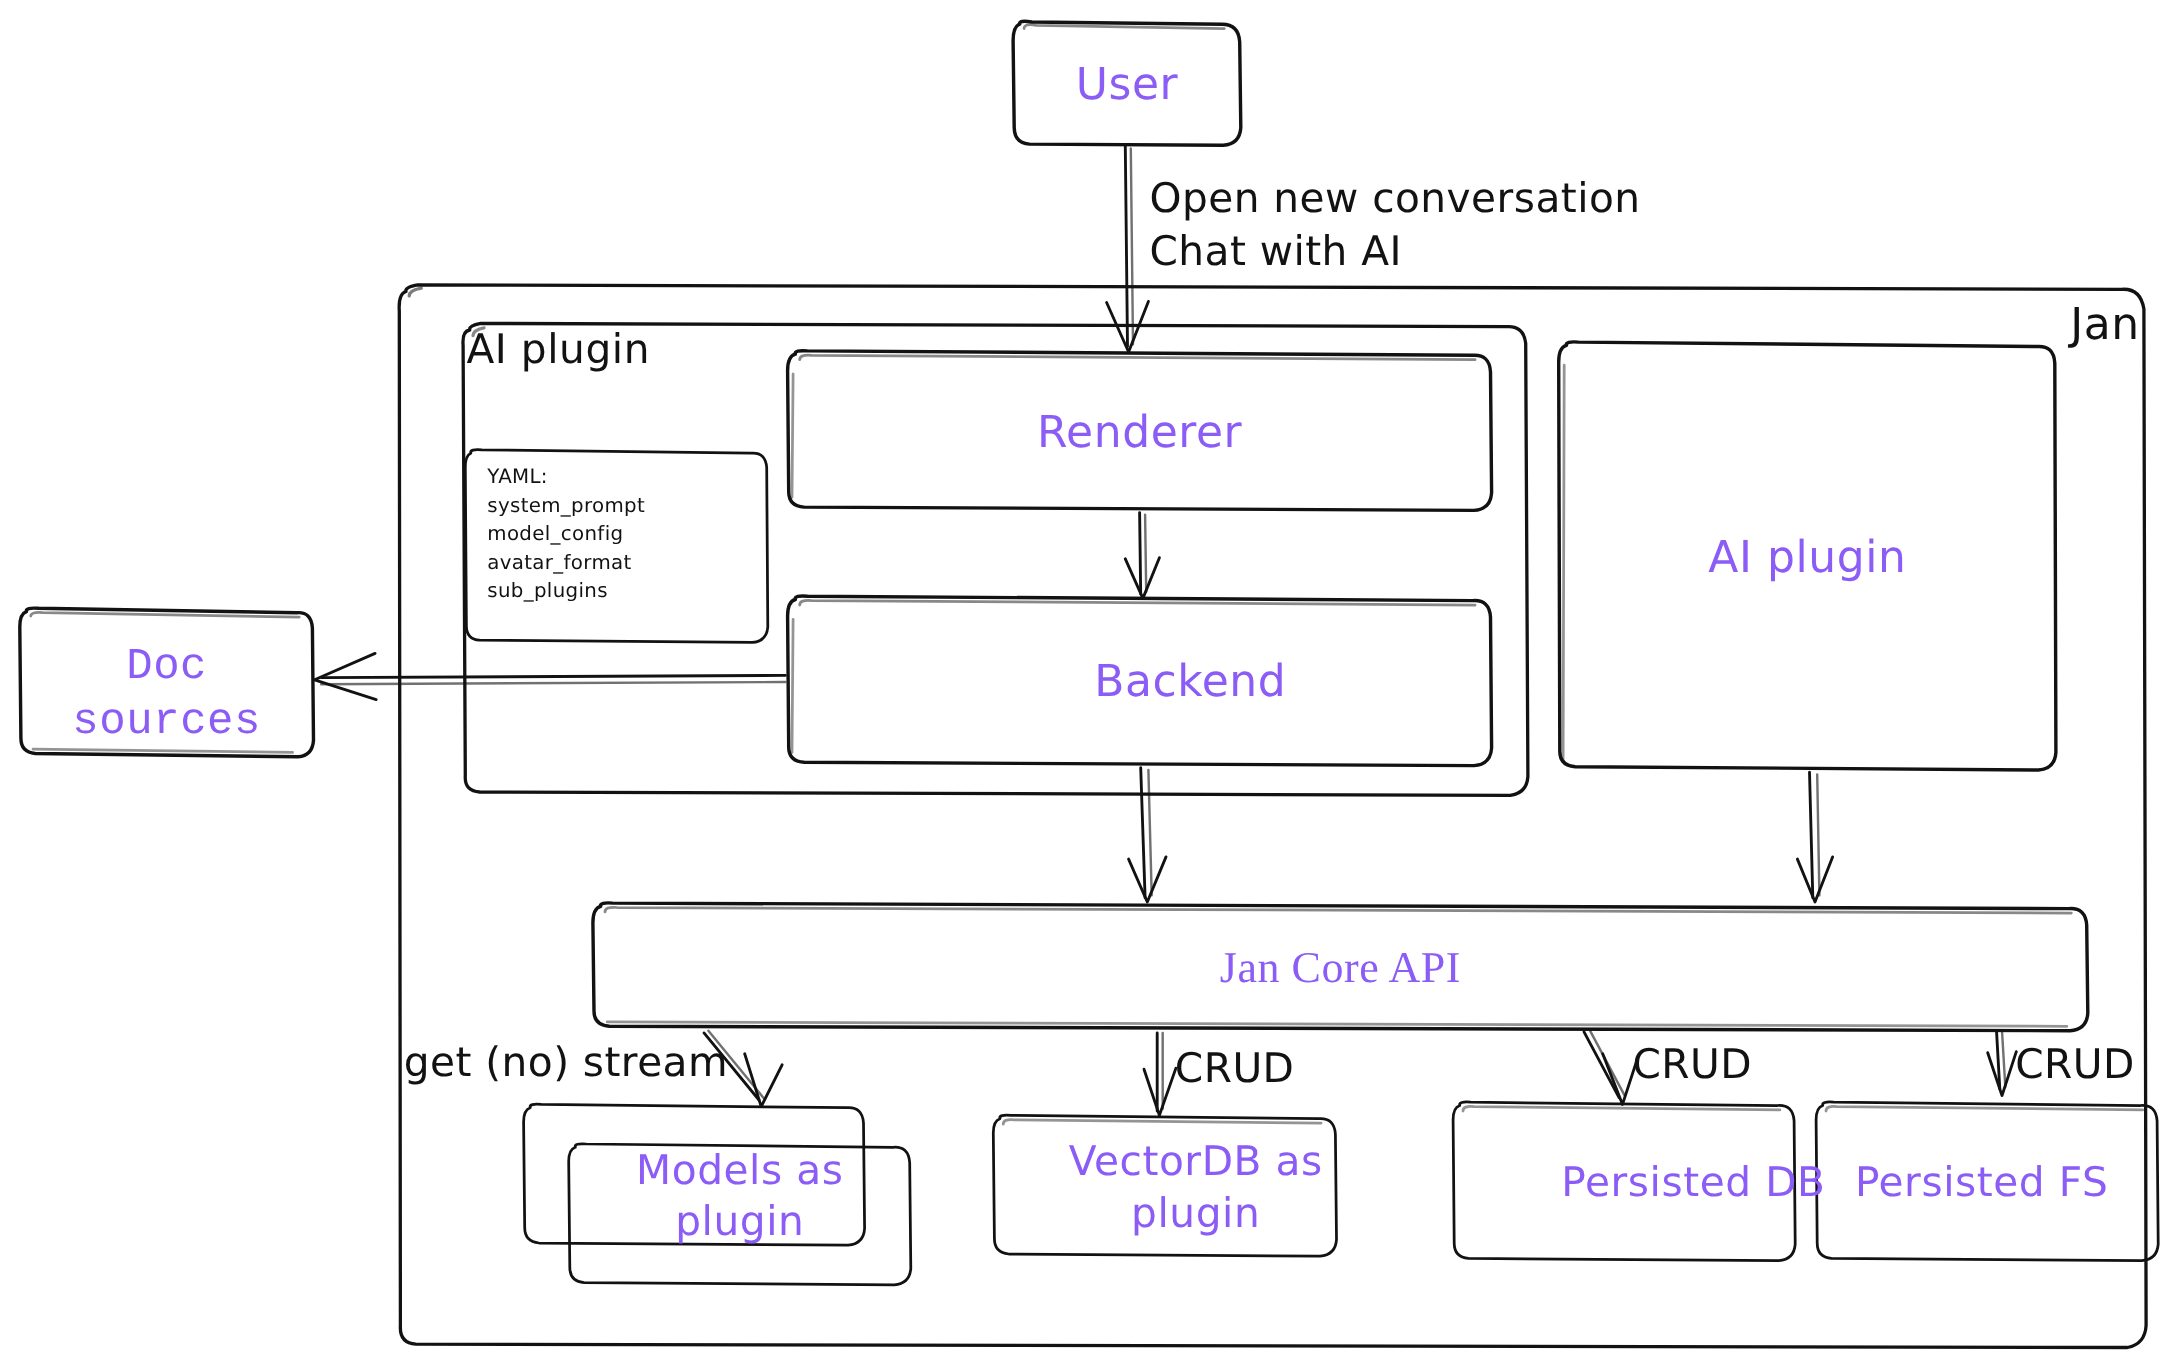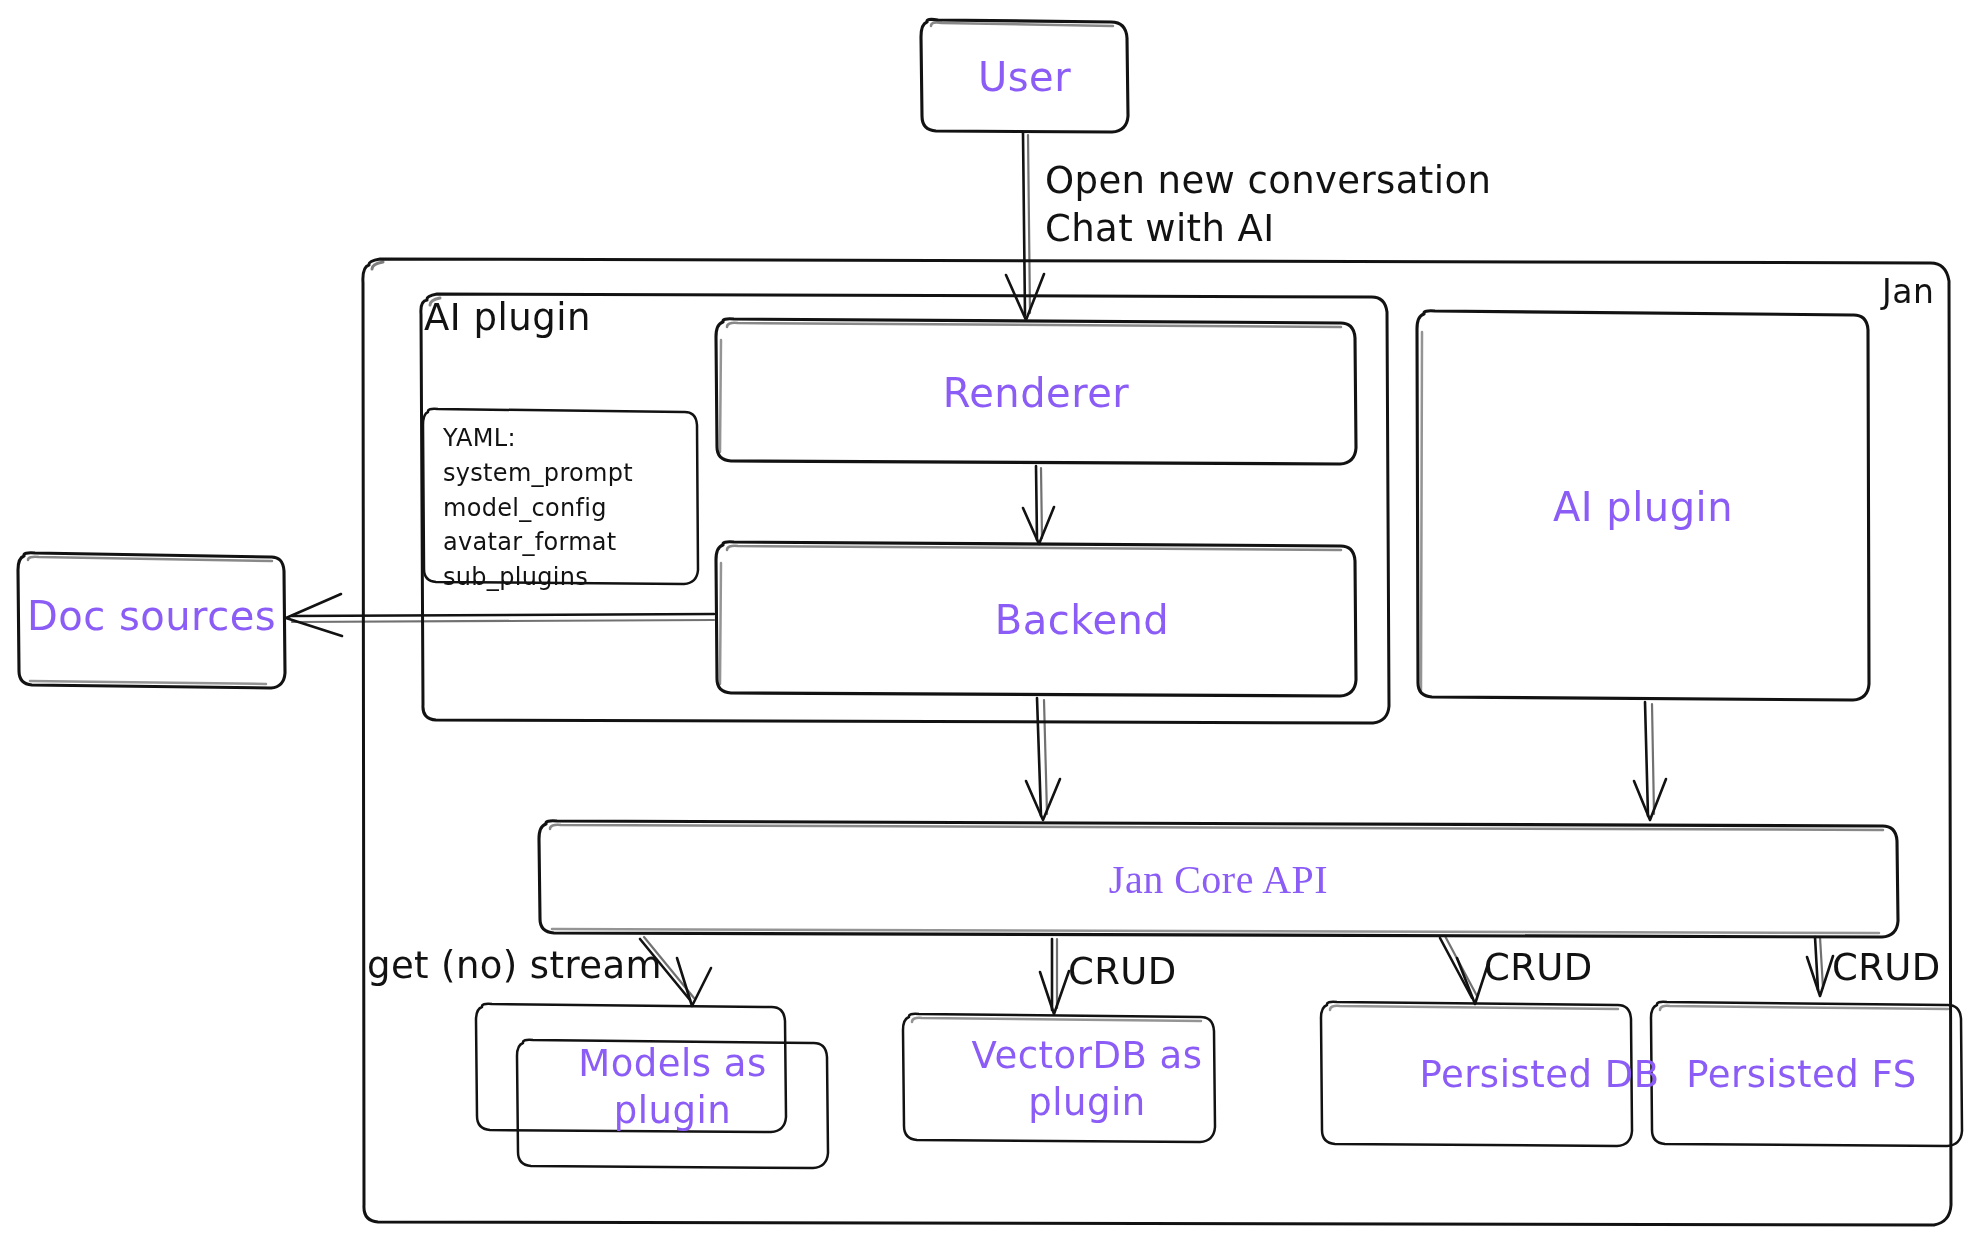--- a/index.html
+++ b/index.html
@@ -53,22 +53,22 @@
   .yaml-label {
     position: absolute;
     color: #121212;
     line-height: 1.45;
     letter-spacing: 0.3px;
     white-space: pre-line;
     pointer-events: none;
   }
   .fs-xl  { font-size: 40px; }
   .fs-lg  { font-size: 37px; }
-  .fs-md  { font-size: 33px; }
-  .fs-sm  { font-size: 24px; }
+  .fs-md  { font-size: 40px; }
+  .fs-sm  { font-size: 18px; }
   .hit {
     position: absolute;
     background: transparent;
   }
 </style>
 </head>
 <body>
 
 <div id="canvas">
 
@@ -215,21 +215,21 @@
   <div class="node-label fs-xl" style="left:716px; top:322px; width:640px; height:142px;">Renderer</div>
 
   <div class="node-label fs-xl" style="left:716px; top:545px; width:640px; height:151px;margin-left:46px;">Backend</div>
 
   <div class="yaml-label fs-sm" style="left:443px; top:421px; width:250px;">YAML:
 system_prompt
 model_config
 avatar_format
 sub_plugins</div>
 
-  <div class="node-label fs-xl" style="left:18px; top:536px; width:267px; height:160px;">Doc sources</div>
+  <div class="node-label fs-xl" style="left:18px; top:552px; width:267px; height:160px;font-family:Liberation Mono, monospace;">Doc sources</div>
 
   <div class="node-label fs-xl" style="left:1417px; top:314px; width:452px; height:386px;">AI plugin</div>
 
   <div class="node-label fs-xl" style="left:539px; top:824px; width:1359px; height:113px;font-family:Liberation Serif, serif;">Jan Core API</div>
 
   <div class="node-label fs-lg" style="left:517px; top:1043px; width:311px; height:89px;">Models as
 plugin</div>
 
   <div class="node-label fs-lg" style="left:903px; top:1017px; width:312px; height:125px;margin-left:28px;">VectorDB as
 plugin</div>

